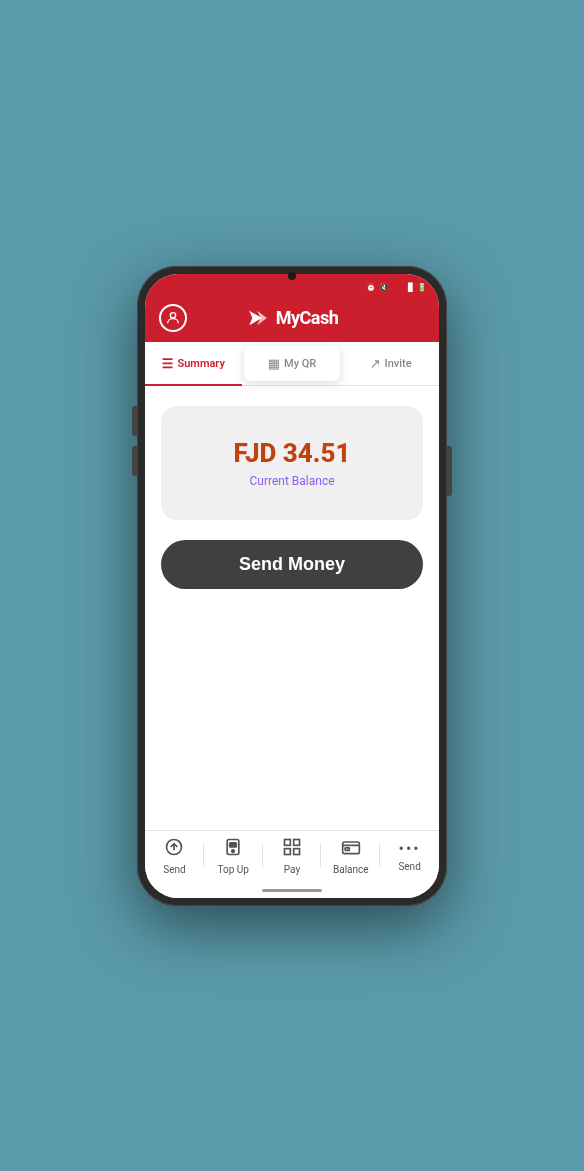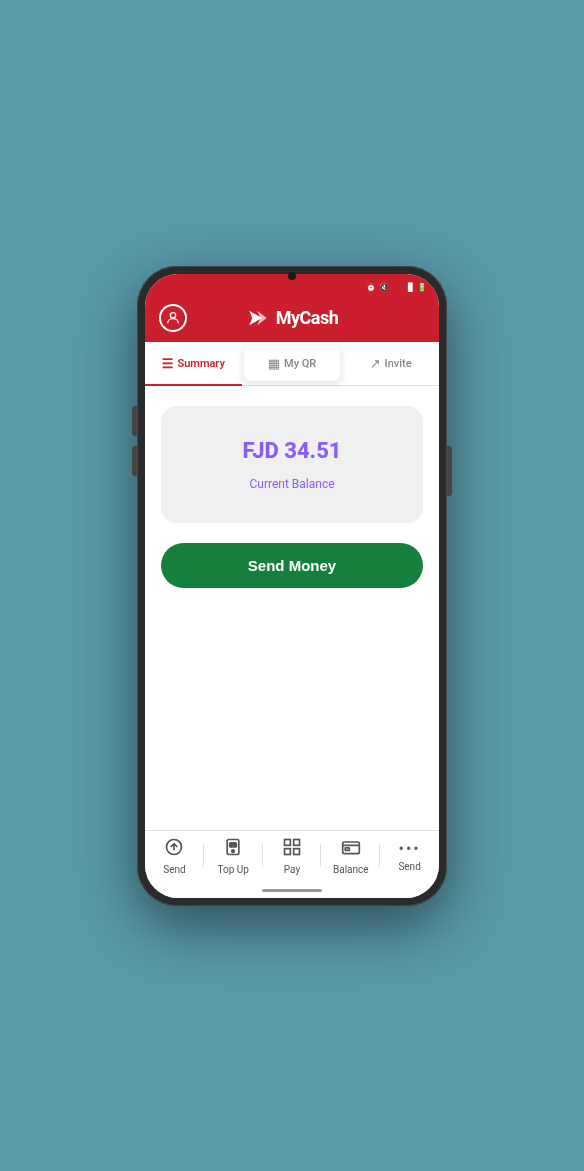--- a/index.html
+++ b/index.html
@@ -161,40 +161,40 @@
     
     .balance-card {
       background: #f0f0f0;
       border-radius: 16px;
       padding: 32px 20px;
       text-align: center;
       margin-bottom: 20px;
     }
 
     .balance-amount {
-      font-size: 22px;
+      font-size: 26px;
       font-weight: 800;
-      color: #8b5cf6;
-      margin-bottom: 14px;
+      color: #c2410c;
+      margin-bottom: 6px;
     }
 
     .balance-label {
       font-size: 12px;
       color: #8b5cf6;
     }
 
     
     .send-money-btn {
       width: 100%;
-      background: #15803d;
+      background: #404040;
       color: white;
       border: none;
       border-radius: 30px;
       padding: 14px;
-      font-size: 15px;
+      font-size: 18px;
       font-weight: 600;
       cursor: pointer;
       display: block;
     }
 
     
     .bottom-nav {
       background: white;
       border-top: 1px solid #e0e0e0;
       display: flex;

